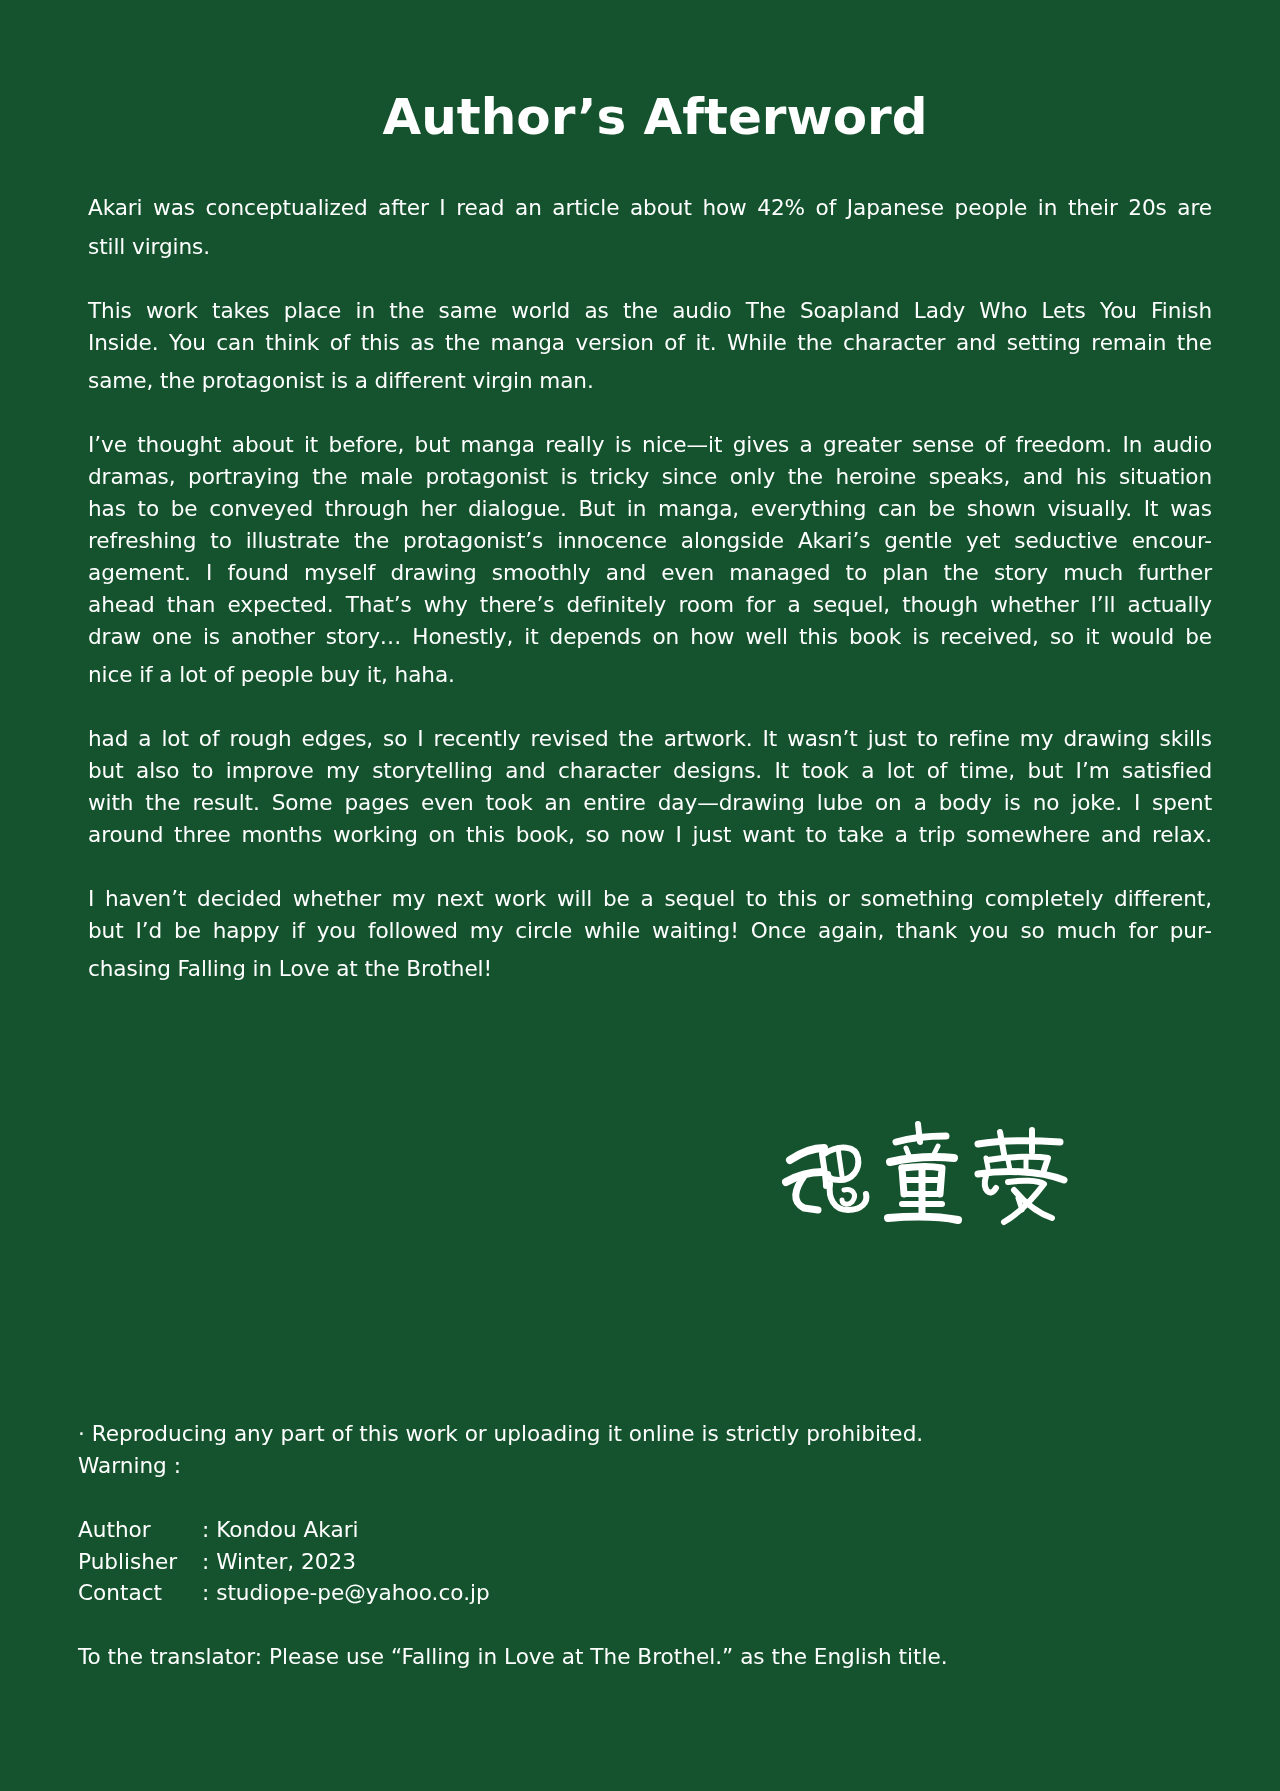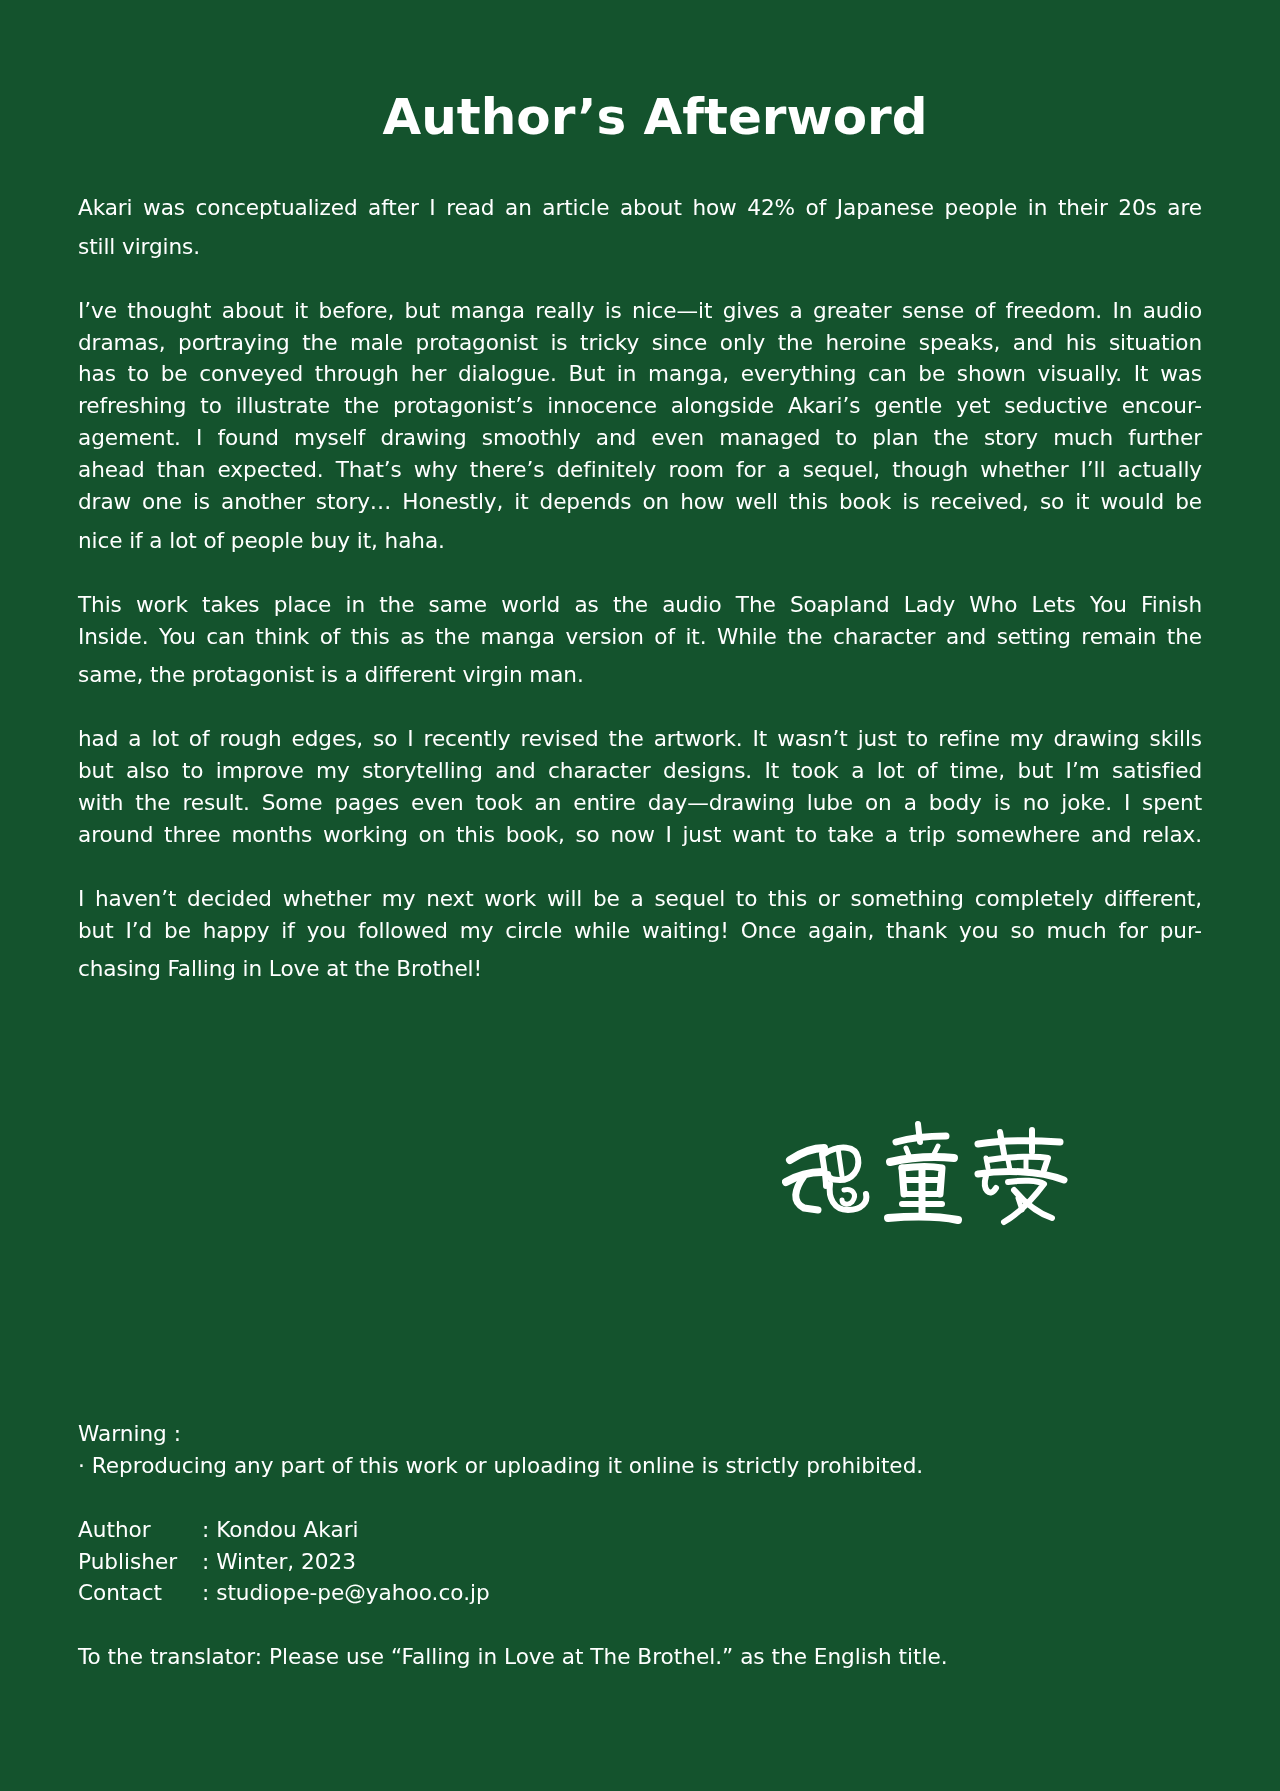--- a/index.html
+++ b/index.html
@@ -30,21 +30,21 @@
     text-align: center;
     font-family: "DejaVu Sans", sans-serif;
     font-weight: bold;
     font-size: 50px;
     line-height: 66px;
     letter-spacing: 0px;
     margin: 0;
   }
   .body-text {
     position: absolute;
-    left: 78px;
+    left: 88px;
     top: 192px;
     width: 1124px;
   }
   .para {
     margin: 0 0 31.9px 0;
   }
   .line {
     display: block;
     height: 31.9px;
     line-height: 31.9px;
@@ -89,34 +89,34 @@
 
   <div class="body-text">
 
     <div class="para">
       <span class="line">Akari was conceptualized after I read an article about how 42% of Japanese people in their 20s are</span>
       <span class="line last">still virgins.</span>
     </div>
 
 
     <div class="para">
+      <span class="line">This work takes place in the same world as the audio The Soapland Lady Who Lets You Finish</span>
+      <span class="line">Inside. You can think of this as the manga version of it. While the character and setting remain the</span>
+      <span class="line last">same, the protagonist is a different virgin man.</span>
+    </div>
+
+    <div class="para">
       <span class="line">I’ve thought about it before, but manga really is nice—it gives a greater sense of freedom. In audio</span>
       <span class="line">dramas, portraying the male protagonist is tricky since only the heroine speaks, and his situation</span>
       <span class="line">has to be conveyed through her dialogue. But in manga, everything can be shown visually. It was</span>
       <span class="line">refreshing to illustrate the protagonist’s innocence alongside Akari’s gentle yet seductive encour-</span>
       <span class="line">agement. I found myself drawing smoothly and even managed to plan the story much further</span>
       <span class="line">ahead than expected. That’s why there’s definitely room for a sequel, though whether I’ll actually</span>
       <span class="line">draw one is another story… Honestly, it depends on how well this book is received, so it would be</span>
       <span class="line last">nice if a lot of people buy it, haha.</span>
-    </div>
-
-    <div class="para">
-      <span class="line">This work takes place in the same world as the audio The Soapland Lady Who Lets You Finish</span>
-      <span class="line">Inside. You can think of this as the manga version of it. While the character and setting remain the</span>
-      <span class="line last">same, the protagonist is a different virgin man.</span>
     </div>
 
     <div class="para">
       <span class="line">had a lot of rough edges, so I recently revised the artwork. It wasn’t just to refine my drawing skills</span>
       <span class="line">but also to improve my storytelling and character designs. It took a lot of time, but I’m satisfied</span>
       <span class="line">with the result. Some pages even took an entire day—drawing lube on a body is no joke. I spent</span>
       <span class="line">around three months working on this book, so now I just want to take a trip somewhere and relax.</span>
     </div>
 
     <div class="para">
@@ -160,22 +160,22 @@
       <path d="M244 42 L 244 52" stroke-width="5"></path>
       <path d="M196 56 C 220 52, 256 52, 282 62" stroke-width="7"></path>
       <path d="M204 58 C 200 72, 208 80, 214 70" stroke-width="6"></path>
       <path d="M226 64 C 240 62, 256 62, 262 66 C 250 82, 236 96, 222 104" stroke-width="6"></path>
       <path d="M232 72 C 244 86, 258 96, 270 100" stroke-width="6"></path>
       <path d="M236 80 L 240 92" stroke-width="5"></path>
     </svg>
   </div>
 
   <div class="footer">
+    <div class="row">· Reproducing any part of this work or uploading it online is strictly prohibited.</div>
     <div class="row">Warning :</div>
-    <div class="row">· Reproducing any part of this work or uploading it online is strictly prohibited.</div>
     <div class="gap"></div>
 
     <div class="row credit-row">
       <span class="credit-label">Author</span>
       <span class="credit-value">: Kondou Akari</span>
     </div>
     <div class="row credit-row">
       <span class="credit-label">Publisher</span>
       <span class="credit-value">: Winter, 2023</span>
     </div>

